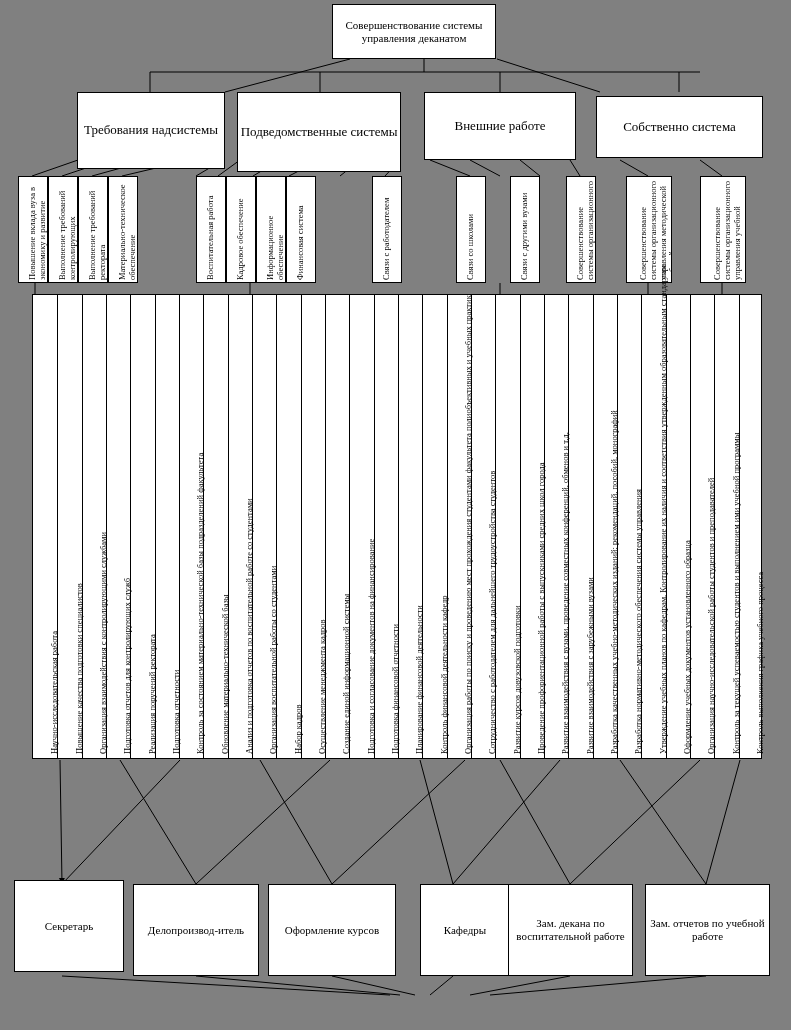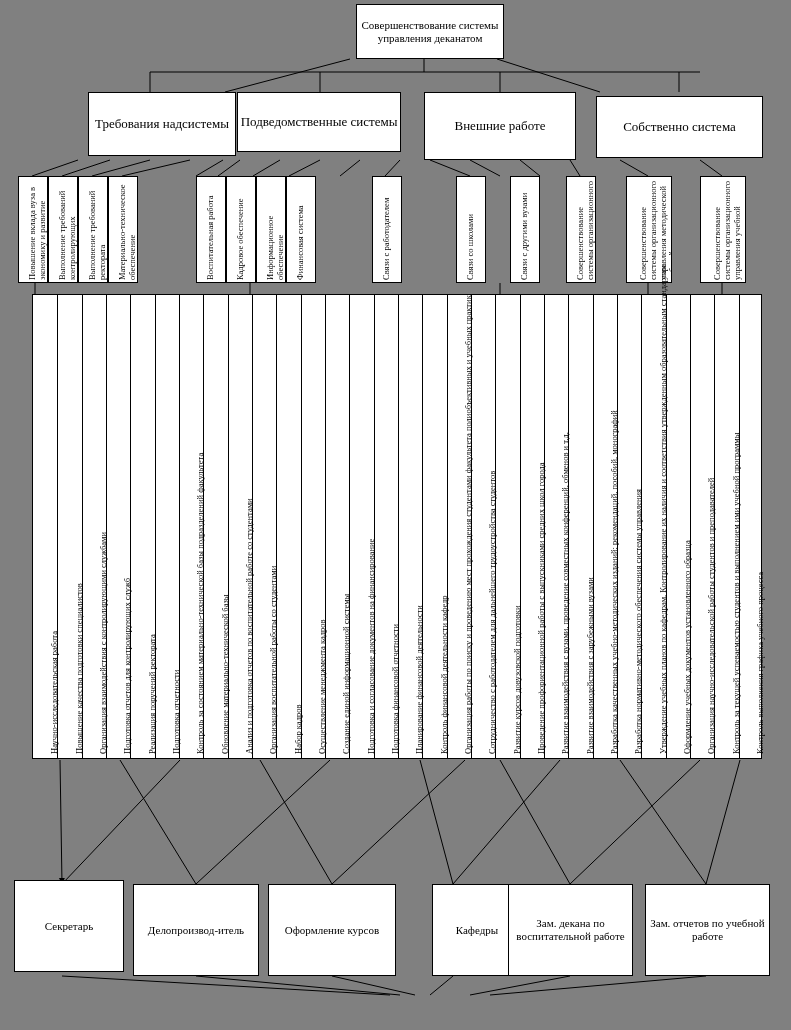--- a/index.html
+++ b/index.html
@@ -125,28 +125,28 @@
     <line x1="570" y1="976" x2="470" y2="995"></line>
     <line x1="706" y1="976" x2="490" y2="995"></line>
   </g>
   <defs>
     <marker id="a" markerWidth="8" markerHeight="8" refX="6" refY="3" orient="auto">
       <path d="M0,0 L6,3 L0,6 z" fill="#000"></path>
     </marker>
   </defs>
 </svg>
 
-<div class="box top-title" style="left:356px;top:4px;width:148px;height:55px;">
+<div class="box top-title" style="left:332px;top:4px;width:164px;height:55px;">
   <span>Совершенствование системы управления деканатом</span>
 </div>
 
-<div class="box lvl2" style="left:88px;top:92px;width:148px;height:64px;">
+<div class="box lvl2" style="left:77px;top:92px;width:148px;height:77px;">
   <span>Требования надсистемы</span>
 </div>
-<div class="box lvl2" style="left:237px;top:92px;width:164px;height:60px;">
+<div class="box lvl2" style="left:237px;top:92px;width:164px;height:80px;">
   <span>Подведомственные системы</span>
 </div>
 <div class="box lvl2" style="left:424px;top:92px;width:152px;height:68px;">
   <span>Внешние работе</span>
 </div>
 <div class="box lvl2" style="left:596px;top:96px;width:167px;height:62px;justify-content:center;">
   <span>Собственно система</span>
 </div>
 
 <div class="vert" style="left:18px;top:176px;width:30px;height:107px;">
@@ -258,21 +258,21 @@
 
 <div class="box bottom" style="left:14px;top:880px;width:110px;height:92px;">
   <span>Секретарь</span>
 </div>
 <div class="box bottom" style="left:133px;top:884px;width:126px;height:92px;">
   <span>Делопроизвод-итель</span>
 </div>
 <div class="box bottom" style="left:268px;top:884px;width:128px;height:92px;">
   <span>Оформление курсов</span>
 </div>
-<div class="box bottom" style="left:432px;top:884px;width:90px;height:92px;">
+<div class="box bottom" style="left:420px;top:884px;width:90px;height:92px;">
   <span>Кафедры</span>
 </div>
 <div class="box bottom" style="left:508px;top:884px;width:125px;height:92px;">
   <span>Зам. декана по воспитательной работе</span>
 </div>
 <div class="box bottom" style="left:645px;top:884px;width:125px;height:92px;">
   <span>Зам. отчетов по учебной работе</span>
 </div>
 
 <div class="box bottom" style="left:381px;top:1046px;width:106px;height:33px;margin-top:32px;">

